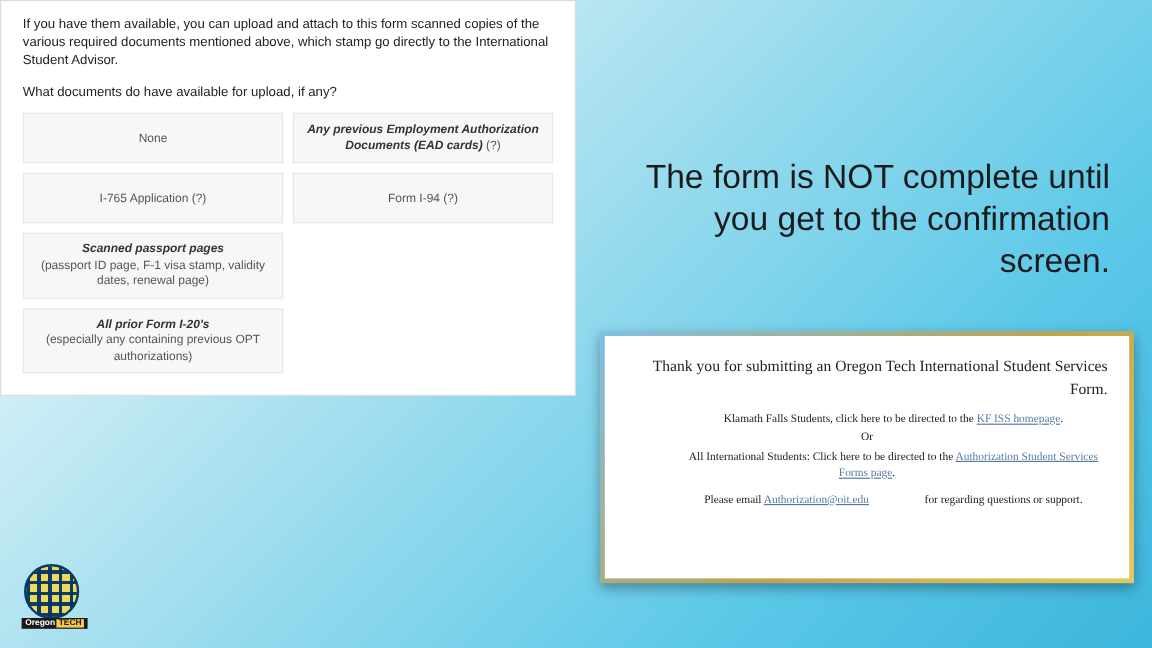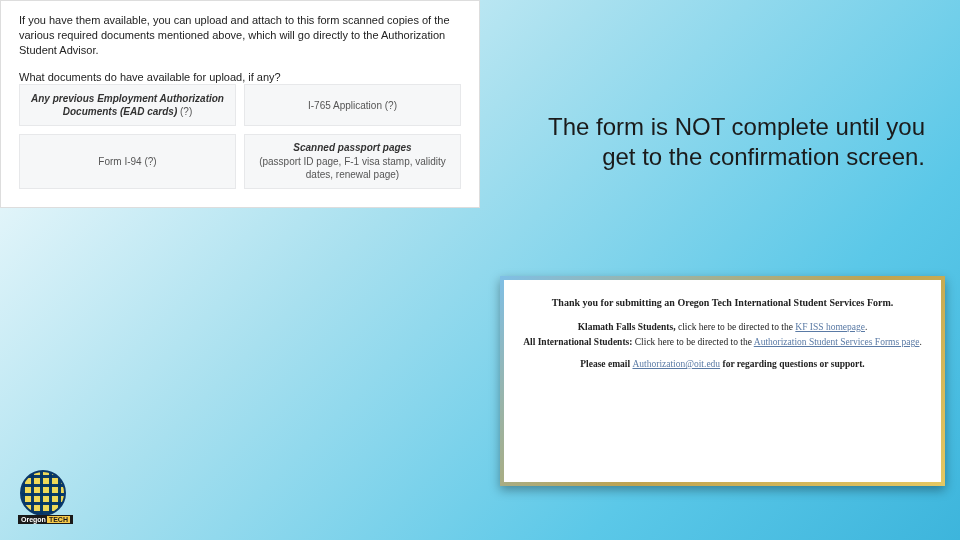--- a/index.html
+++ b/index.html
@@ -18,21 +18,21 @@
     width: 480px;
     background: #ffffff;
     border: 1px solid #ddd;
     padding: 12px 18px 18px 18px;
     font-size: 11px;
     color: #222;
     line-height: 1.35;
   }
   .form-panel .intro { margin-bottom: 12px; }
   .form-panel .note { margin-bottom: 12px; }
-  .form-panel .question { }
+  .form-panel .question { margin-bottom: 10px; }
   .options {
     display: grid;
     grid-template-columns: 1fr 1fr;
     gap: 8px;
   }
   .option {
     background: #f6f7f8;
     border: 1px solid #e7e8ea;
     min-height: 42px;
     display: flex;
@@ -41,24 +41,24 @@
     text-align: center;
     font-size: 10px;
     color: #555;
     padding: 6px 8px;
   }
   .option .bold { font-weight: bold; color: #333; font-style: italic; }
   .option.tall { min-height: 54px; }
   .option.single { grid-column: 1 / 2; }
   .callout {
     position: absolute;
-    top: 112px;
+    top: 130px;
     right: 35px;
     width: 400px;
-    font-size: 24px;
+    font-size: 28px;
     color: #1b1b1b;
     text-align: right;
     line-height: 1.25;
   }
   .confirm-wrap {
     position: absolute;
     top: 276px;
     left: 500px;
     width: 445px;
     height: 210px;
@@ -71,32 +71,32 @@
     width: 100%;
     height: 100%;
     padding: 16px 18px 12px 18px;
     font-family: Georgia, 'Times New Roman', serif;
     color: #222;
     font-size: 9.5px;
     line-height: 1.45;
     text-align: center;
   }
   .confirm-inner .thanks {
-    font-weight: bold;
-    font-size: 10px;
+    font-weight: normal;
+    font-size: 13px;
     margin-bottom: 10px;
-    text-align: center;
+    text-align: right;
   }
   .confirm-inner .body1 {
     text-align: left;
     margin-bottom: 10px;
   }
   .confirm-inner .line { margin-bottom: 2px; }
   .confirm-inner .link { color: #5a7aa5; text-decoration: underline; text-align: center; }
-  .confirm-inner .bold { font-weight: bold; }
+  .confirm-inner .bold { font-weight: normal; margin-left: 44px; }
   .confirm-inner .spacer { height: 6px; }
   .logo {
     position: absolute;
     left: 18px;
     bottom: 18px;
     width: 52px;
     height: 52px;
   }
   .logo .globe {
     width: 46px;
@@ -126,51 +126,61 @@
     background: #f7c948;
     color: #1a1a1a;
     padding: 0 2px;
     margin-left: 1px;
   }
 </style>
 </head>
 <body>
 
 <div class="form-panel">
-  <p class="intro">If you have them available, you can upload and attach to this form scanned copies of the various required documents mentioned above, which will go directly to the Authorization Student Advisor.</p>
+  <p class="intro">If you have them available, you can upload and attach to this form scanned copies of the various required documents mentioned above, which stamp go directly to the International Student Advisor.</p>
   <p class="question">What documents do have available for upload, if any?</p>
   <div class="options">
+    <div class="option">
+      <span>None</span>
+    </div>
     <div class="option">
       <span>
         <span class="bold">Any previous Employment Authorization Documents (EAD cards)</span><span> (?)</span>
       </span>
     </div>
     <div class="option">
       <span>I-765 Application (?)</span>
     </div>
     <div class="option">
       <span>Form I-94 (?)</span>
     </div>
     <div class="option tall">
       <span>
         <span class="bold">Scanned passport pages</span><br>
         <span>(passport ID page, F-1 visa stamp, validity dates, renewal page)</span>
       </span>
     </div>
+    <div class="option tall single">
+      <span>
+        <span class="bold">All prior Form I-20's</span><br>
+        <span>(especially any containing previous OPT authorizations)</span>
+      </span>
+    </div>
   </div>
 </div>
 
 <div class="callout">The form is NOT complete until you get to the confirmation screen.</div>
 
 <div class="confirm-wrap">
   <div class="confirm-inner">
     <div class="thanks">Thank you for submitting an Oregon Tech International Student Services Form.</div>
     <div class="line">
       <span class="bold">Klamath Falls Students,</span><span> click here to be directed to the </span><span class="link">KF ISS homepage</span>.
     </div>
+    <div class="line">Or</div>
     <div class="line">
       <span class="bold">All International Students:</span><span> Click here to be directed to the </span><span class="link">Authorization Student Services Forms page</span>.
     </div>
     <div class="spacer"></div>
     <div class="line">
       <span class="bold">Please email </span><span class="link">Authorization@oit.edu</span><span class="bold"> for regarding questions or support.</span>
     </div>
   </div>
 </div>
 

